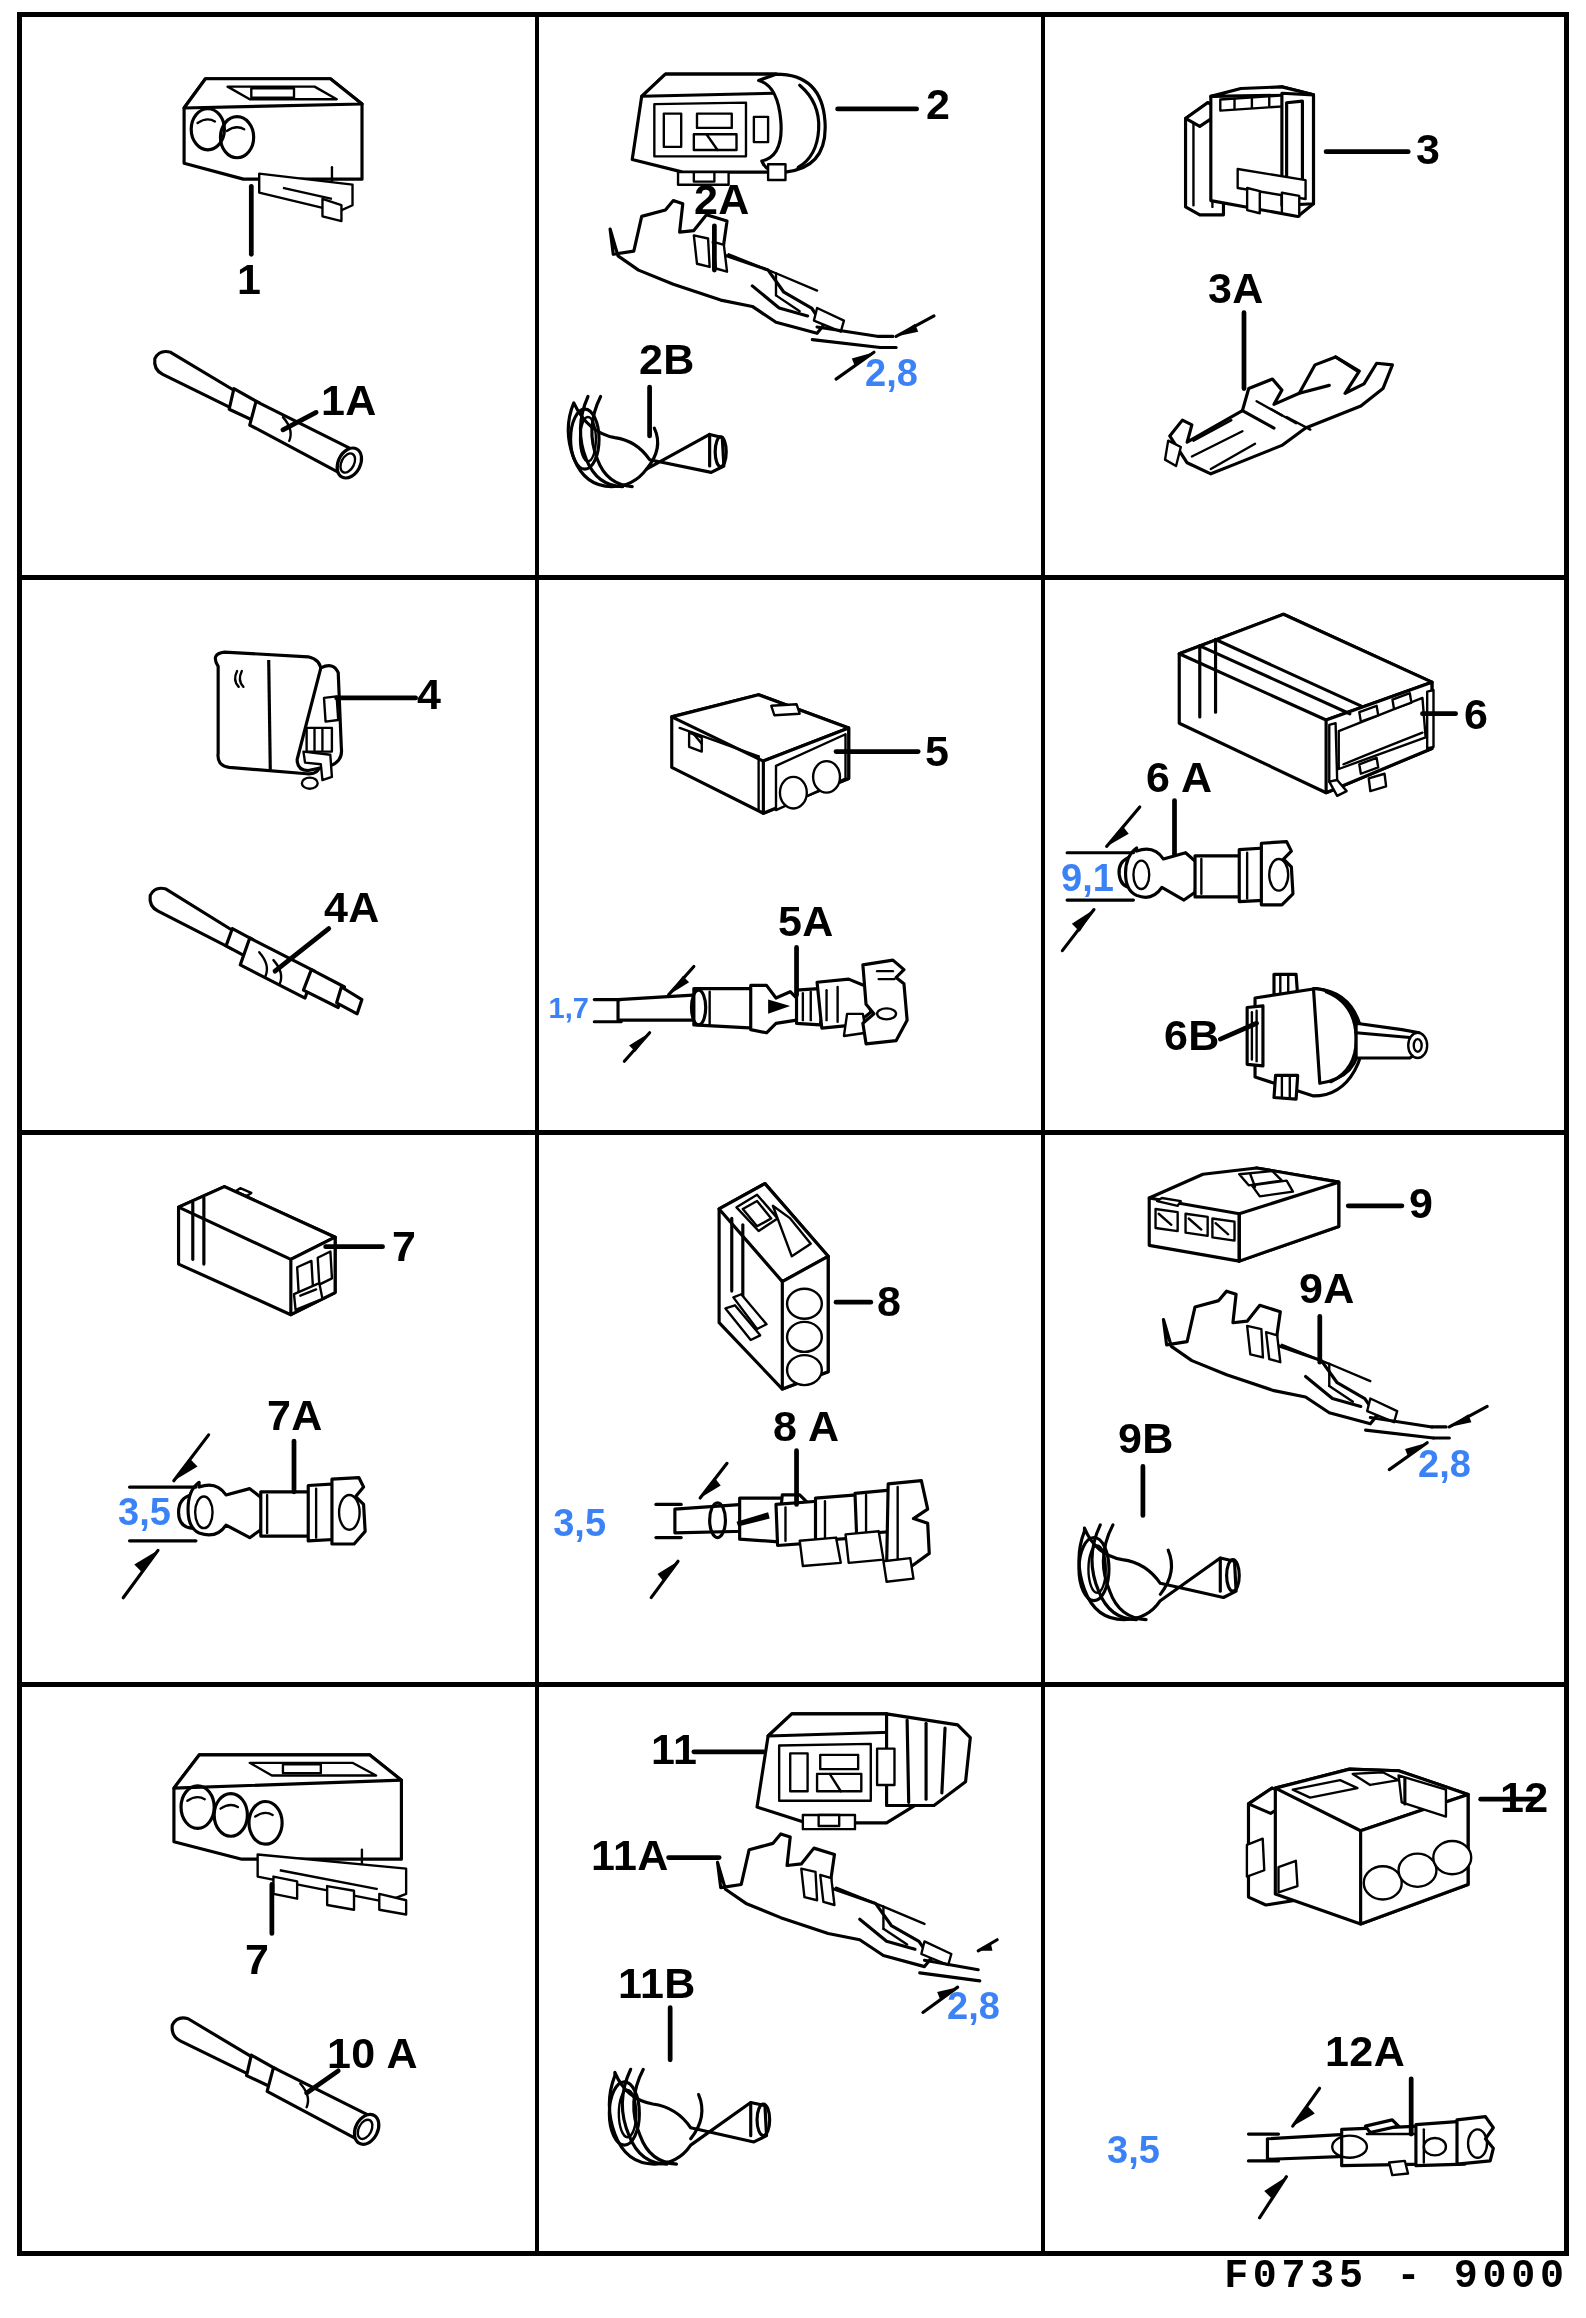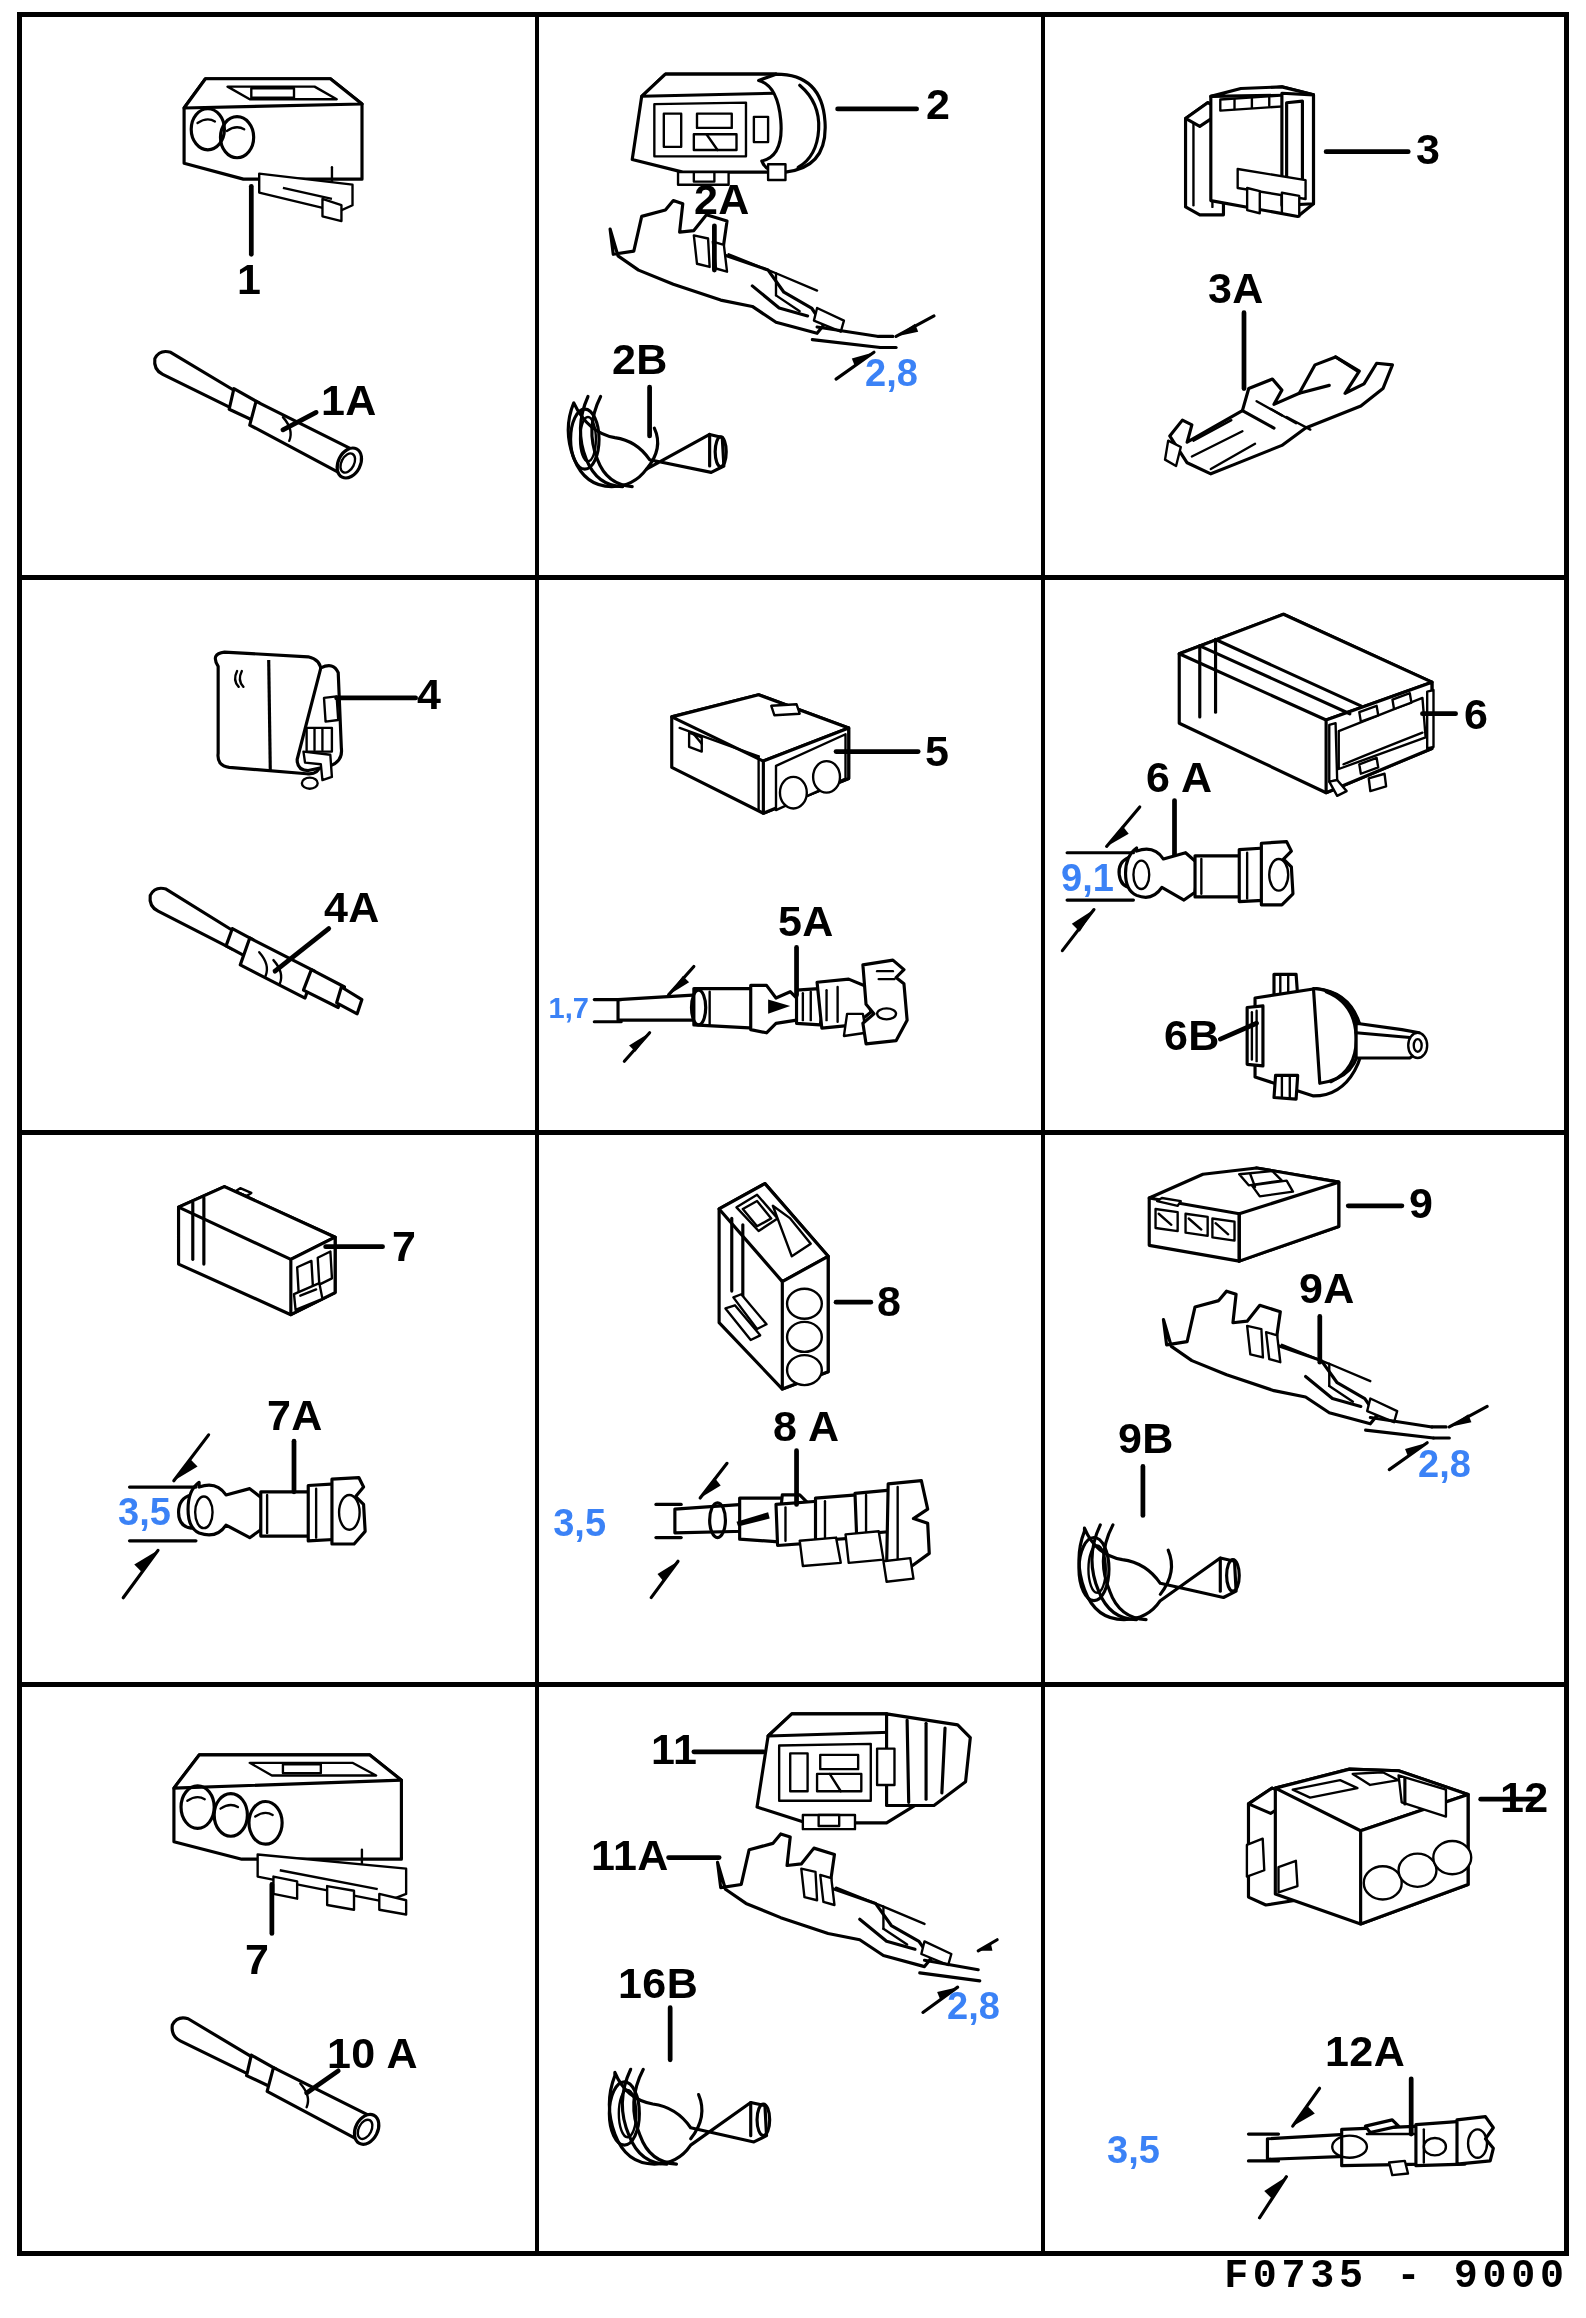--- a/index.html
+++ b/index.html
@@ -182,21 +182,21 @@
         <path class="ln" d="M136,572 q22,-26 10,-52"></path>
         <path class="ln" d="M216,528 L216,568"></path>
         <ellipse class="ln" cx="230" cy="550" rx="7" ry="19"></ellipse>
       </g>
       <line class="lnT" x1="222" y1="264" x2="222" y2="320"></line>
       <line class="lnT" x1="140" y1="468" x2="140" y2="530"></line>
       <line class="lnT" x1="378" y1="116" x2="478" y2="116"></line>
     </svg>
     <div class="callout" style="left:387px;top:66px">2</div>
     <div class="callout" style="left:155px;top:161px">2A</div>
-    <div class="callout" style="left:73px;top:321px">2B</div>
+    <div class="callout" style="left:100px;top:321px">2B</div>
     <div class="dim" style="left:326px;top:337px">2,8</div>
   </div>
 
   <div class="cell" style="left:1045px;top:17.4px;width:518px;height:552px">
     <svg class="art" viewBox="0 0 656 698">
       <g>
         <path class="fillw" d="M178,128 L178,240 L196,250 L226,250 L226,118 L206,108 Z"></path>
         <path class="fillw" d="M178,128 L206,108 L226,118 L196,138 Z"></path>
         <path class="ln2" d="M188,134 L188,238"></path>
         <path class="ln2" d="M212,124 L212,240"></path>
@@ -612,21 +612,21 @@
         <path class="ln" d="M192,572 q22,-28 10,-56"></path>
         <path class="ln" d="M268,526 L268,568"></path>
         <ellipse class="ln" cx="284" cy="548" rx="8" ry="20"></ellipse>
       </g>
       <line class="lnT" x1="196" y1="82" x2="284" y2="82"></line>
       <line class="lnT" x1="164" y1="216" x2="228" y2="216"></line>
       <line class="lnT" x1="166" y1="406" x2="166" y2="472"></line>
     </svg>
     <div class="callout" style="left:112px;top:41px">11</div>
     <div class="callout" style="left:52px;top:147px">11A</div>
-    <div class="callout" style="left:79px;top:275px">16B</div>
+    <div class="callout" style="left:79px;top:275px">11B</div>
     <div class="dim" style="left:408px;top:300px">2,8</div>
   </div>
 
   <div class="cell" style="left:1045px;top:1687px;width:606px;height:545px">
     <svg class="art" viewBox="0 0 656 690">
       <g>
         <path class="fillw" d="M202,148 L202,266 L224,276 L262,270 L262,140 L232,128 Z"></path>
         <path class="fillw" d="M202,148 L232,128 L262,140 L230,160 Z"></path>
         <path class="fillw2" d="M200,200 L220,192 L222,232 L200,240 Z"></path>
         <path class="fillw" d="M236,128 L236,262 L344,300 L480,250 L480,136 L392,106 L330,104 Z"></path>

